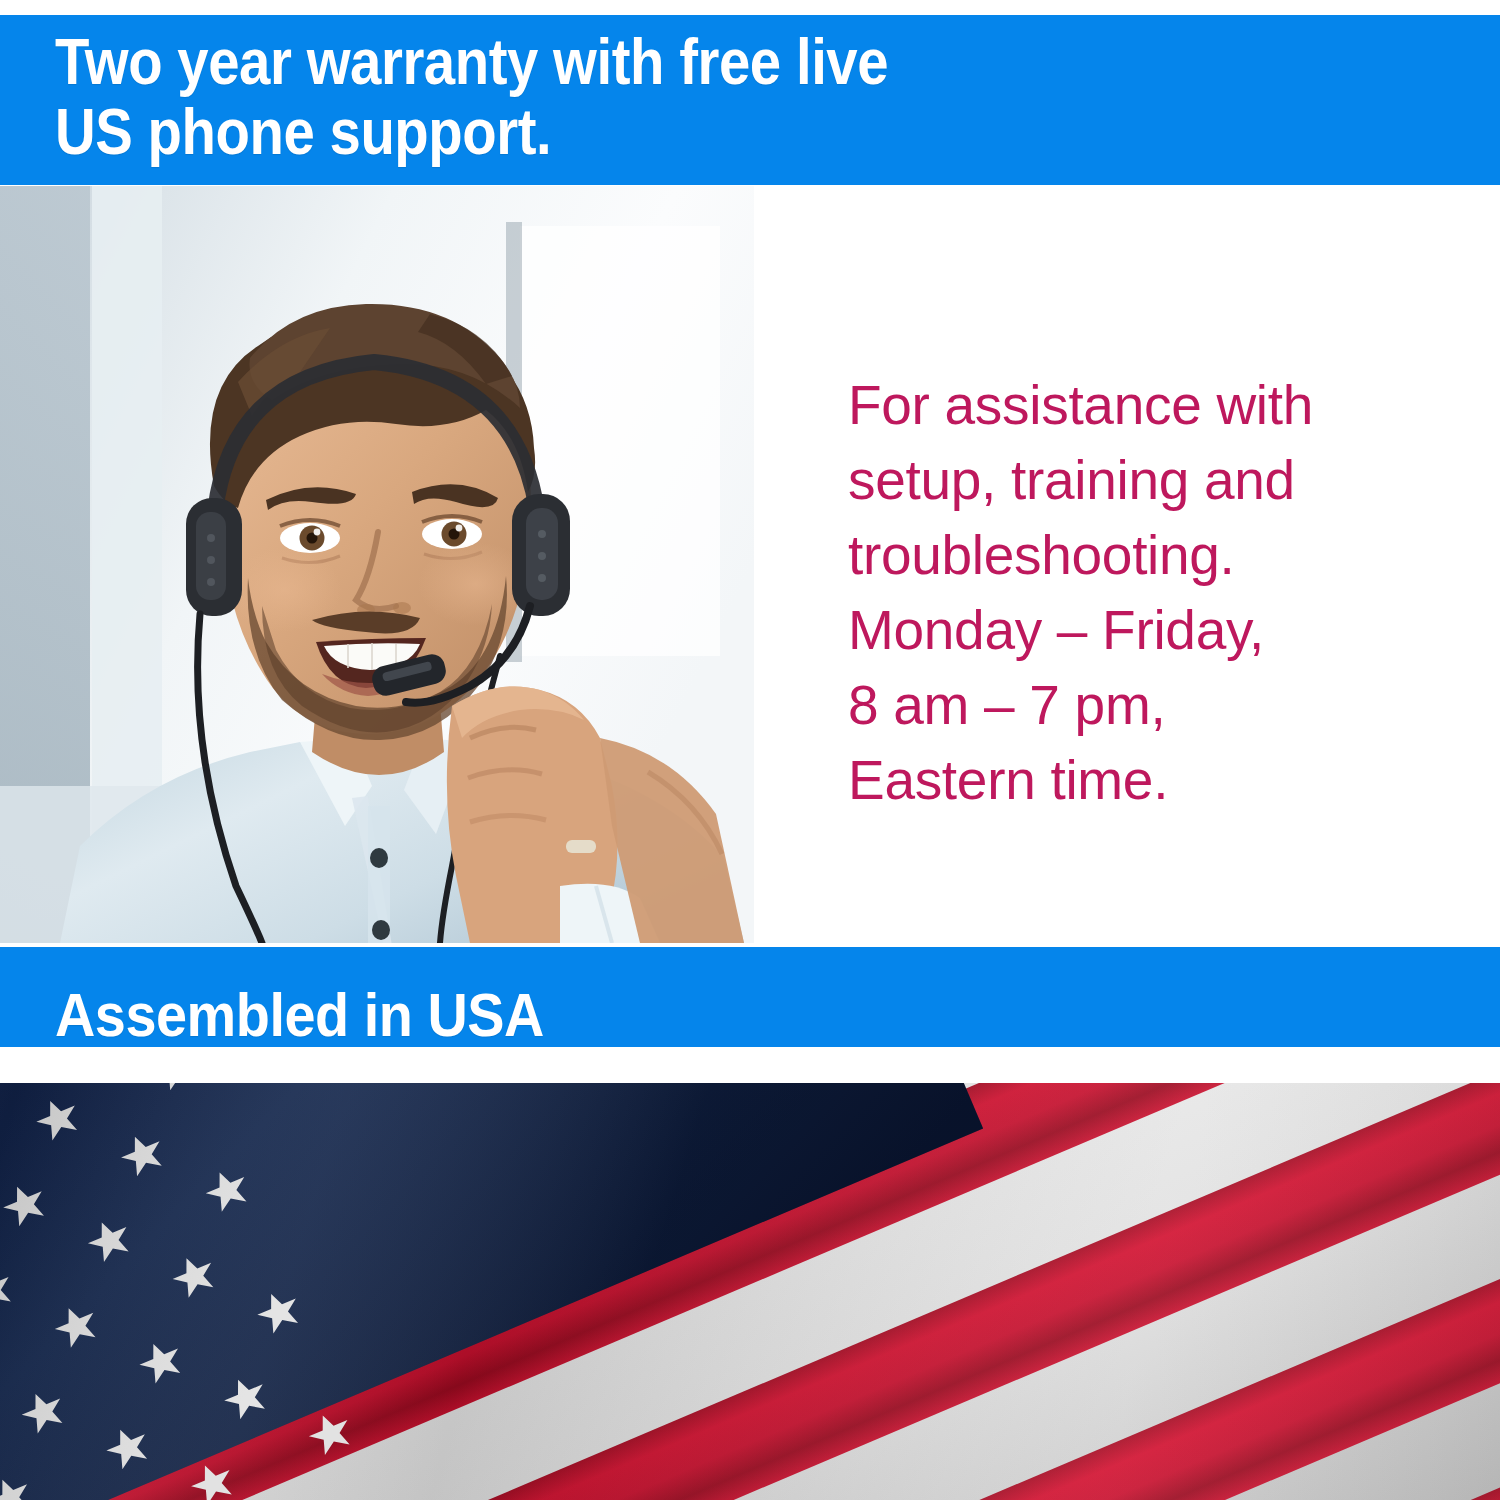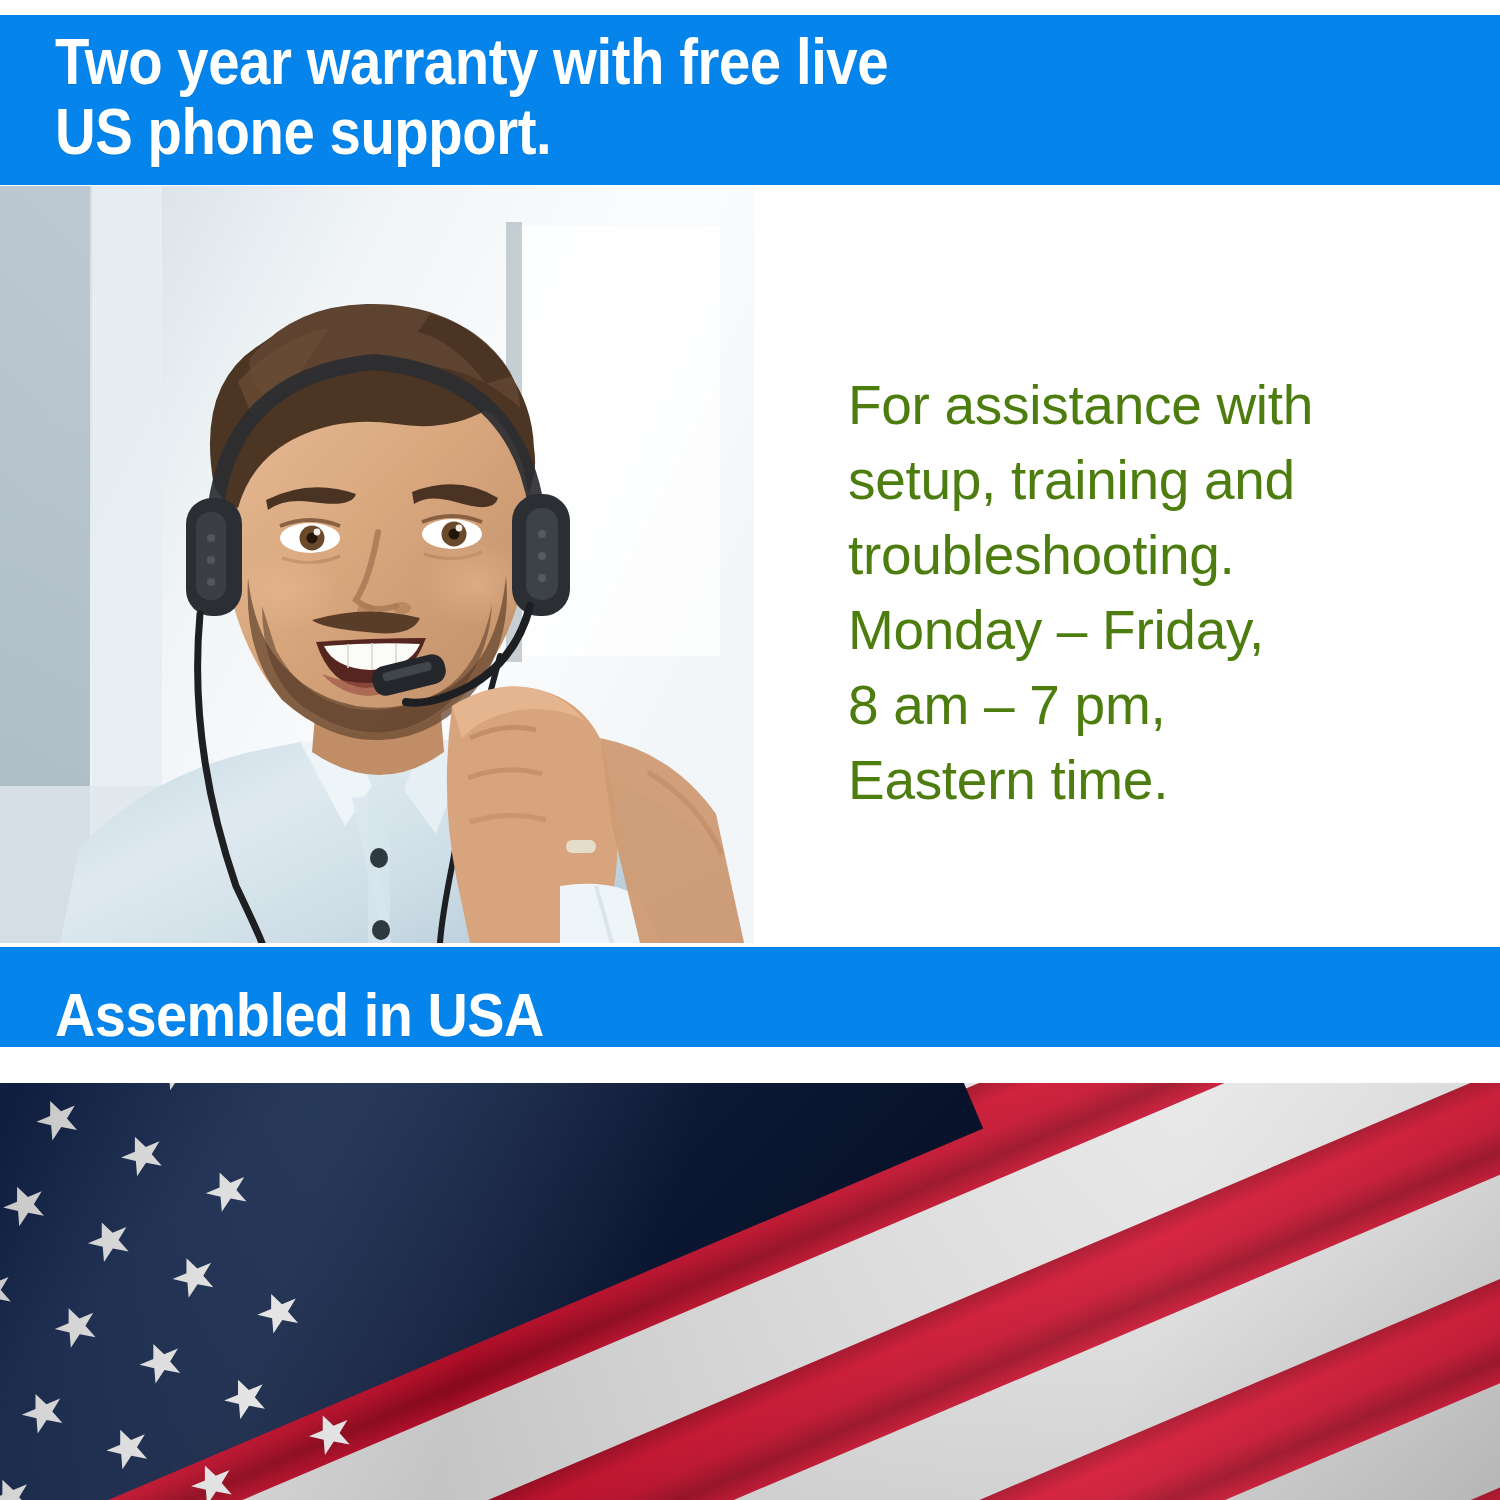--- a/index.html
+++ b/index.html
@@ -54,21 +54,21 @@
     background: #e9eef2;
   }
   .photo-svg { display: block; width: 754px; height: 757px; }
 
   
   .copy-block {
     position: absolute;
     left: 848px;
     top: 368px;
     width: 560px;
-    color: #4d7c0f;
+    color: #be185d;
     font-size: 55px;
     line-height: 75px;
     font-weight: normal;
     letter-spacing: -0.3px;
     white-space: pre-line;
   }
 
   
   .banner-usa {
     position: absolute;

